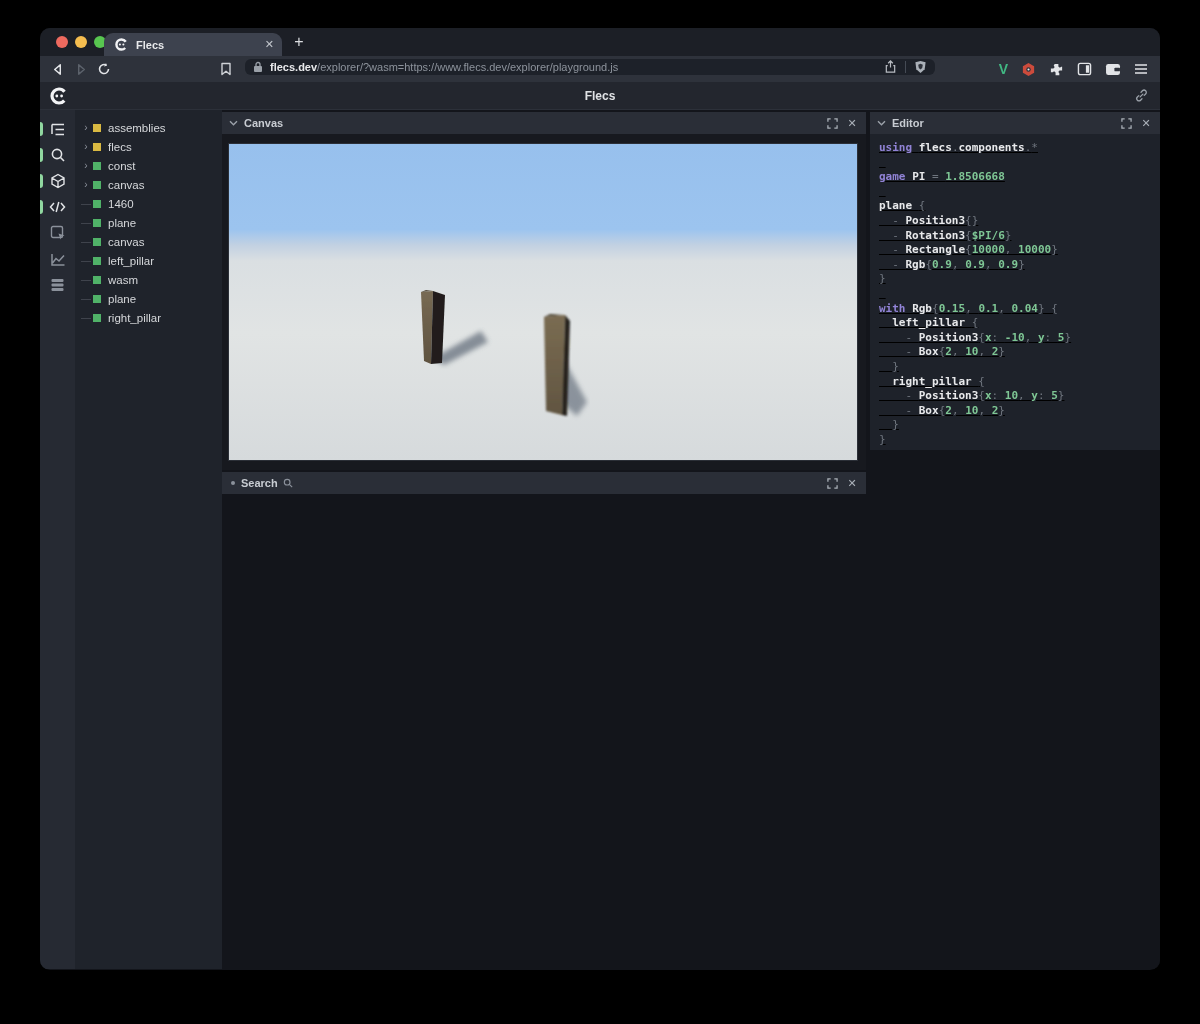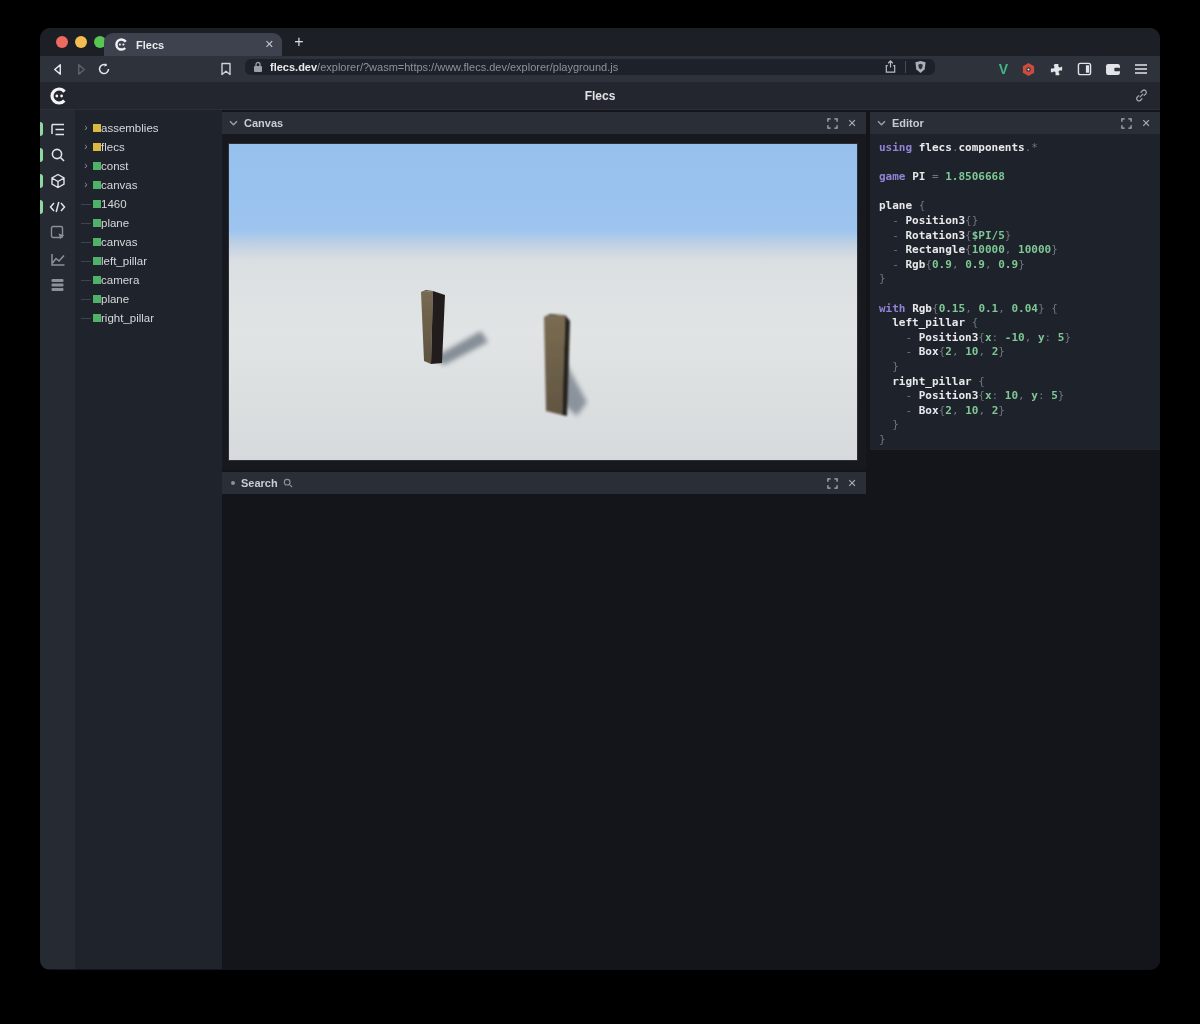--- a/index.html
+++ b/index.html
@@ -47,40 +47,40 @@
   .ibar-item .fillme { fill:#8b919b; stroke:none; }
   .ind { position:absolute; left:0; width:3px; height:14px; top:5px; border-radius:0 3px 3px 0; background:#90d7a0; display:none; }
   .ibar-item.active .ind { display:block; }
 
   .treepanel { position:relative; width:147px; background:#1f232b; flex:none; padding-top:8px; }
   .tree-item { position:relative; height:19px; display:flex; align-items:center; cursor:default; }
   .twisty { width:10px; margin-left:6px; text-align:center; color:#8b919b; font-size:10px; line-height:10px; }
   .twisty.leaf { color:#4a4f58; }
   .sq { width:8px; height:8px; margin-left:2px; flex:none; }
   .sq.yellow { background:#d9b942; } .sq.green { background:#50b268; }
-  .tree-label { font-size:11.5px; color:#d6d8db; white-space:nowrap; }
+  .tree-label { margin-left:7px; font-size:11.5px; color:#d6d8db; white-space:nowrap; }
 
   .mainarea { position:relative; flex:1; background:#13151b; }
   .panel-header { height:22px; background:#2a2e37; display:flex; align-items:center; padding:0 7px; }
   .ph-title { font-size:11px; font-weight:700; color:#c8ccd2; margin-left:6px; }
   .ph-spacer { flex:1; }
   .ph-btn { width:14px; height:14px; display:flex; align-items:center; justify-content:center; margin-left:6px; }
   .ph-close { color:#aab0b8; font-size:11px; }
   .chev { stroke:#9aa0a8; fill:none; }
   .dot { width:4px; height:4px; border-radius:50%; background:#8b919b; margin-left:2px; }
 
   .canvas-col { position:absolute; left:0; top:2px; width:644px; }
   .canvas-body { position:relative; height:336px; background:#17191f; }
   .scene-wrap { position:absolute; left:6px; top:9px; width:630px; height:318px; border:1px solid #2b2f37; }
   .search-header-wrap { margin-top:2px; }
   .search-mag { margin-left:5px; }
 
   .editor-col { position:absolute; left:648px; top:2px; width:290px; }
   .editor-body { height:316px; background:#1e222a; padding:7px 0 0 9px; overflow:hidden;
-                 font-family:"DejaVu Sans Mono", monospace; font-size:11px; }
+                 font-family:"DejaVu Sans Mono", monospace; font-size:11px;text-decoration:underline; }
   .code-line { height:14.6px; line-height:14.6px; white-space:pre; }
   .tk-k { color:#9183d6; font-weight:700; }
   .tk-w { color:#e8e9eb; font-weight:700; }
   .tk-p { color:#6f757e; }
   .tk-n { color:#7fc795; font-weight:700; }
 </style>
 </head>
 <body>
 
 <div class="window">
@@ -273,21 +273,21 @@
 
       <div class="tree-item">
         <span class="twisty leaf">—</span>
         <span class="sq green"></span>
         <span class="tree-label">left_pillar</span>
       </div>
 
       <div class="tree-item">
         <span class="twisty leaf">—</span>
         <span class="sq green"></span>
-        <span class="tree-label">camera</span>
+        <span class="tree-label">wasm</span>
       </div>
 
       <div class="tree-item">
         <span class="twisty leaf">—</span>
         <span class="sq green"></span>
         <span class="tree-label">plane</span>
       </div>
 
       <div class="tree-item">
         <span class="twisty leaf">—</span>
@@ -389,21 +389,21 @@
           </span>
           <span class="ph-btn ph-close">✕</span>
         </div>
         <div class="editor-body" id="code-container">
             <div class="code-line"><span class="tk-k">using </span><span class="tk-w">flecs</span><span class="tk-p">.</span><span class="tk-w">components</span><span class="tk-p">.</span><span class="tk-p">*</span></div>
             <div class="code-line">&nbsp;</div>
             <div class="code-line"><span class="tk-k">game </span><span class="tk-w">PI </span><span class="tk-p">= </span><span class="tk-n">1.8506668</span></div>
             <div class="code-line">&nbsp;</div>
             <div class="code-line"><span class="tk-w">plane </span><span class="tk-p">{</span></div>
             <div class="code-line"><span class="tk-p">  - </span><span class="tk-w">Position3</span><span class="tk-p">{}</span></div>
-            <div class="code-line"><span class="tk-p">  - </span><span class="tk-w">Rotation3</span><span class="tk-p">{</span><span class="tk-n">$PI/5</span><span class="tk-p">}</span></div>
+            <div class="code-line"><span class="tk-p">  - </span><span class="tk-w">Rotation3</span><span class="tk-p">{</span><span class="tk-n">$PI/6</span><span class="tk-p">}</span></div>
             <div class="code-line"><span class="tk-p">  - </span><span class="tk-w">Rectangle</span><span class="tk-p">{</span><span class="tk-n">10000</span><span class="tk-p">, </span><span class="tk-n">10000</span><span class="tk-p">}</span></div>
             <div class="code-line"><span class="tk-p">  - </span><span class="tk-w">Rgb</span><span class="tk-p">{</span><span class="tk-n">0.9</span><span class="tk-p">, </span><span class="tk-n">0.9</span><span class="tk-p">, </span><span class="tk-n">0.9</span><span class="tk-p">}</span></div>
             <div class="code-line"><span class="tk-p">}</span></div>
             <div class="code-line">&nbsp;</div>
             <div class="code-line"><span class="tk-k">with </span><span class="tk-w">Rgb</span><span class="tk-p">{</span><span class="tk-n">0.15</span><span class="tk-p">, </span><span class="tk-n">0.1</span><span class="tk-p">, </span><span class="tk-n">0.04</span><span class="tk-p">} {</span></div>
             <div class="code-line"><span class="tk-w">  left_pillar </span><span class="tk-p">{</span></div>
             <div class="code-line"><span class="tk-p">    - </span><span class="tk-w">Position3</span><span class="tk-p">{</span><span class="tk-n">x</span><span class="tk-p">: </span><span class="tk-n">-10</span><span class="tk-p">, </span><span class="tk-n">y</span><span class="tk-p">: </span><span class="tk-n">5</span><span class="tk-p">}</span></div>
             <div class="code-line"><span class="tk-p">    - </span><span class="tk-w">Box</span><span class="tk-p">{</span><span class="tk-n">2</span><span class="tk-p">, </span><span class="tk-n">10</span><span class="tk-p">, </span><span class="tk-n">2</span><span class="tk-p">}</span></div>
             <div class="code-line"><span class="tk-p">  }</span></div>
             <div class="code-line"><span class="tk-w">  right_pillar </span><span class="tk-p">{</span></div>

